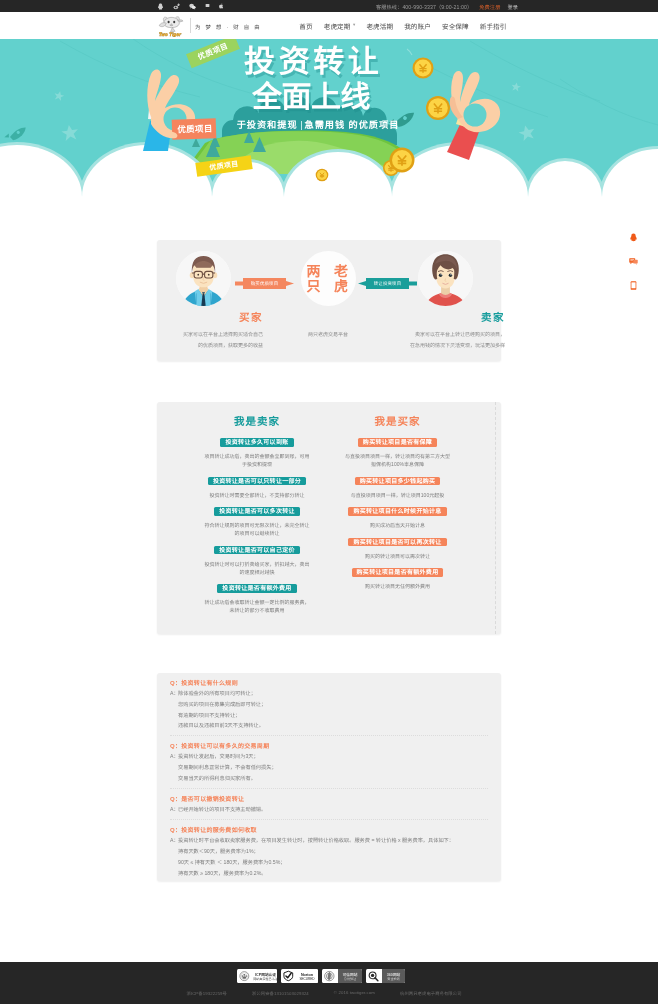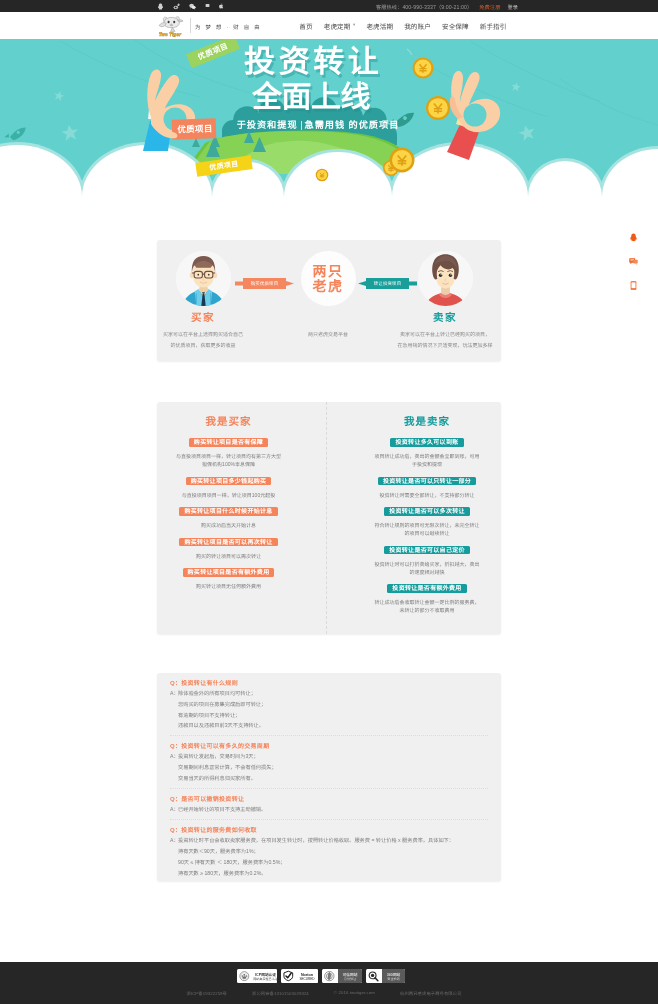--- a/index.html
+++ b/index.html
@@ -49,29 +49,29 @@
 
 .card{background:#f0f0f0;border-radius:3px;box-shadow:0 1px 2px rgba(0,0,0,.07);box-sizing:border-box}
 
 #h1{top:24px} #c1{top:43px;height:121px}
 #h2{top:186px} #c2{top:205px;height:232px}
 #h3{top:458px} #c3{top:476px;height:208px}
 .cta-wrap{position:absolute;left:0;top:703px;width:344px;text-align:center}
 
 
 .s1{position:relative}
-.s1-col{position:absolute;top:0;width:120px;text-align:center}
+.s1-col{position:absolute;top:0;width:120px;text-align:right}
 .s1-col.buyer{left:-14px}
 .s1-col.seller{left:228px}
 .s1-center{position:absolute;top:0;left:111px;width:120px;text-align:center}
 .s1-avatar{width:55px;height:55px;border-radius:50%;background:#fafafa;margin:11px auto 0;overflow:hidden;position:relative;line-height:0}
 .s1-avatar svg{display:block}
 .s1-name{font-size:10.5px;font-weight:bold;margin-top:5px;letter-spacing:1.5px;line-height:12px}
 .s1-desc{font-size:5px;color:#8a8a8a;line-height:10.5px;margin-top:6px}
-.s1-circle{width:55px;height:55px;border-radius:50%;background:#fdfdfd;margin:11px auto 0;display:flex;flex-direction:column;align-items:center;justify-content:center}
+.s1-circle{width:55px;height:55px;border-radius:50%;background:#fdfdfd;margin:11px auto 0;display:flex;flex-direction:row;align-items:center;justify-content:center}
 .s1-circle b{display:block;font-size:14px;font-weight:bold;color:#f5845a;line-height:15px;letter-spacing:1.5px}
 .s1-arrow{position:absolute;top:38px;height:11px;line-height:0}
 .s1-arrow svg{display:block}
 .s1-arrow span{position:absolute;top:0;height:11px;display:flex;align-items:center;justify-content:center;font-size:4.4px;color:#fff;letter-spacing:.2px;line-height:11px}
 
 
 .s2{display:flex}
 .s2-col{width:169px;padding:13px 34px 0 8px;box-sizing:border-box;text-align:center}
 .s2-col.left{border-right:1px dashed #dadada;width:170px}
 .s2-col.right{padding:13px 6px 0 37px}
@@ -485,20 +485,57 @@
     </div>
     <div class="s1-name" style="color: rgb(22, 156, 156);">卖家</div>
     <div class="s1-desc">
       <div>卖家可以在平台上转让已经购买的项目，</div>
       <div>在急用钱的情况下灵活变现，玩法更加多样</div>
     </div>
   </div>
 </div>
 
 <div id="c2" class="card s2">
+  <div class="s2-col right">
+   <div class="s2-title" style="color: rgb(22, 156, 156);">我是卖家</div>
+   <div class="s2-qw">
+    <div class="s2-q" style="background-color: rgb(22, 156, 156);">投资转让多久可以到账</div>
+    <div class="s2-a">
+     <div>项目转让成功后，卖出的金额会立即到账，可用</div>
+     <div>于投资和提现</div>
+    </div>
+   </div>
+   <div class="s2-qw">
+    <div class="s2-q" style="background-color: rgb(22, 156, 156);">投资转让是否可以只转让一部分</div>
+    <div class="s2-a">
+     <div>投资转让时需要全部转让，不支持部分转让</div>
+    </div>
+   </div>
+   <div class="s2-qw">
+    <div class="s2-q" style="background-color: rgb(22, 156, 156);">投资转让是否可以多次转让</div>
+    <div class="s2-a">
+     <div>符合转让规则的项目可无限次转让，未完全转让</div>
+     <div>的项目可以继续转让</div>
+    </div>
+   </div>
+   <div class="s2-qw">
+    <div class="s2-q" style="background-color: rgb(22, 156, 156);">投资转让是否可以自己定价</div>
+    <div class="s2-a">
+     <div>投资转让时可以打折卖给买家，折扣越大，卖出</div>
+     <div>的速度相对越快</div>
+    </div>
+   </div>
+   <div class="s2-qw">
+    <div class="s2-q" style="background-color: rgb(22, 156, 156);">投资转让是否有额外费用</div>
+    <div class="s2-a">
+     <div>转让成功后会收取转让金额一定比例的服务费，</div>
+     <div>未转让的部分不收取费用</div>
+    </div>
+   </div>
+  </div>
   <div class="s2-col left">
    <div class="s2-title" style="color: rgb(245, 132, 90);">我是买家</div>
    <div class="s2-qw">
     <div class="s2-q" style="background-color: rgb(245, 132, 90);">购买转让项目是否有保障</div>
     <div class="s2-a">
      <div>与直投项目项目一样，转让项目均有第三方大型</div>
      <div>担保机构100%本息保障</div>
     </div>
    </div>
    <div class="s2-qw">
@@ -516,57 +553,20 @@
    <div class="s2-qw">
     <div class="s2-q" style="background-color: rgb(245, 132, 90);">购买转让项目是否可以再次转让</div>
     <div class="s2-a">
      <div>购买的转让项目可以再次转让</div>
     </div>
    </div>
    <div class="s2-qw">
     <div class="s2-q" style="background-color: rgb(245, 132, 90);">购买转让项目是否有额外费用</div>
     <div class="s2-a">
      <div>购买转让项目无任何额外费用</div>
-    </div>
-   </div>
-  </div>
-  <div class="s2-col right">
-   <div class="s2-title" style="color: rgb(22, 156, 156);">我是卖家</div>
-   <div class="s2-qw">
-    <div class="s2-q" style="background-color: rgb(22, 156, 156);">投资转让多久可以到账</div>
-    <div class="s2-a">
-     <div>项目转让成功后，卖出的金额会立即到账，可用</div>
-     <div>于投资和提现</div>
-    </div>
-   </div>
-   <div class="s2-qw">
-    <div class="s2-q" style="background-color: rgb(22, 156, 156);">投资转让是否可以只转让一部分</div>
-    <div class="s2-a">
-     <div>投资转让时需要全部转让，不支持部分转让</div>
-    </div>
-   </div>
-   <div class="s2-qw">
-    <div class="s2-q" style="background-color: rgb(22, 156, 156);">投资转让是否可以多次转让</div>
-    <div class="s2-a">
-     <div>符合转让规则的项目可无限次转让，未完全转让</div>
-     <div>的项目可以继续转让</div>
-    </div>
-   </div>
-   <div class="s2-qw">
-    <div class="s2-q" style="background-color: rgb(22, 156, 156);">投资转让是否可以自己定价</div>
-    <div class="s2-a">
-     <div>投资转让时可以打折卖给买家，折扣越大，卖出</div>
-     <div>的速度相对越快</div>
-    </div>
-   </div>
-   <div class="s2-qw">
-    <div class="s2-q" style="background-color: rgb(22, 156, 156);">投资转让是否有额外费用</div>
-    <div class="s2-a">
-     <div>转让成功后会收取转让金额一定比例的服务费，</div>
-     <div>未转让的部分不收取费用</div>
     </div>
    </div>
   </div>
 </div>
 
 <div id="c3" class="card s3">
   <div class="faq">
    <div class="faq-q">Q：投资转让有什么规则</div>
    <div class="faq-row">
     <div class="faq-pre">A：</div>

